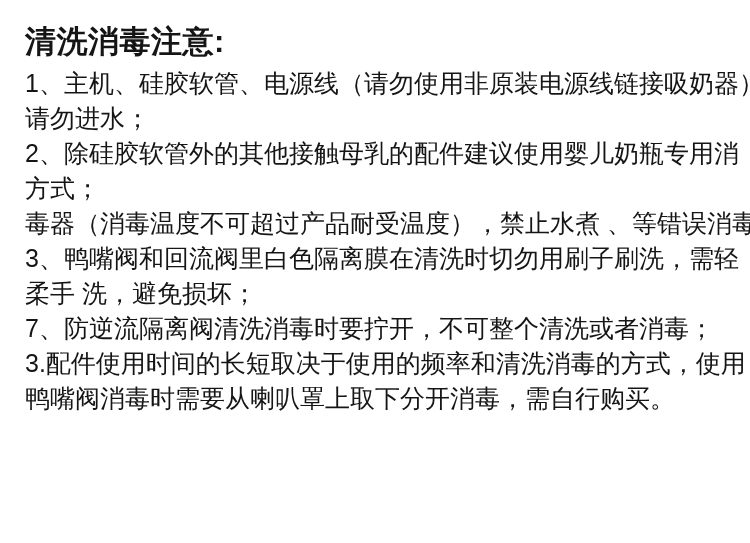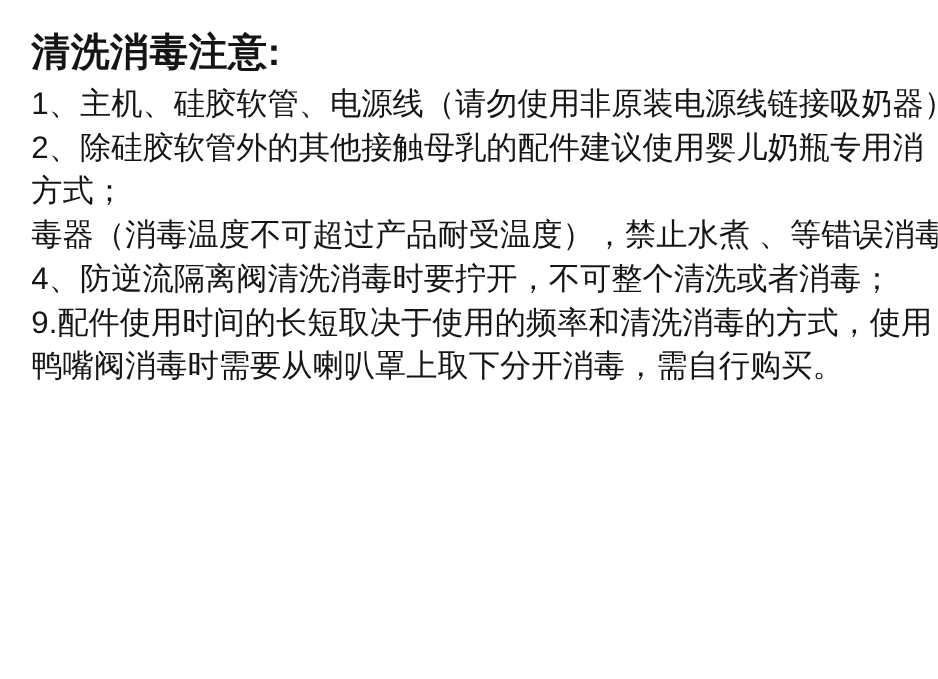--- a/index.html
+++ b/index.html
@@ -42,29 +42,34 @@
   }
 </style>
 </head>
 <body>
 
 <div class="page">
   <div class="title">清洗消毒注意:</div>
   <div class="notice-body">
       <div class="notice-item">
         <div class="text-line">1、主机、硅胶软管、电源线（请勿使用非原装电源线链接吸奶器）</div>
+        <div class="text-line">请勿进水；</div>
       </div>
       <div class="notice-item">
         <div class="text-line">2、除硅胶软管外的其他接触母乳的配件建议使用婴儿奶瓶专用消</div>
         <div class="text-line">方式；</div>
         <div class="text-line">毒器（消毒温度不可超过产品耐受温度），禁止水煮 、等错误消毒</div>
       </div>
       <div class="notice-item">
-        <div class="text-line">4、防逆流隔离阀清洗消毒时要拧开，不可整个清洗或者消毒；</div>
+        <div class="text-line">3、鸭嘴阀和回流阀里白色隔离膜在清洗时切勿用刷子刷洗，需轻</div>
+        <div class="text-line">柔手 洗，避免损坏；</div>
+      </div>
+      <div class="notice-item">
+        <div class="text-line">7、防逆流隔离阀清洗消毒时要拧开，不可整个清洗或者消毒；</div>
       </div>
       <div class="notice-item">
       </div>
       <div class="notice-item">
-        <div class="text-line">9.配件使用时间的长短取决于使用的频率和清洗消毒的方式，使用</div>
+        <div class="text-line">3.配件使用时间的长短取决于使用的频率和清洗消毒的方式，使用</div>
         <div class="text-line">鸭嘴阀消毒时需要从喇叭罩上取下分开消毒，需自行购买。</div>
       </div>
     </div>
 </div>
 
 </body></html>

